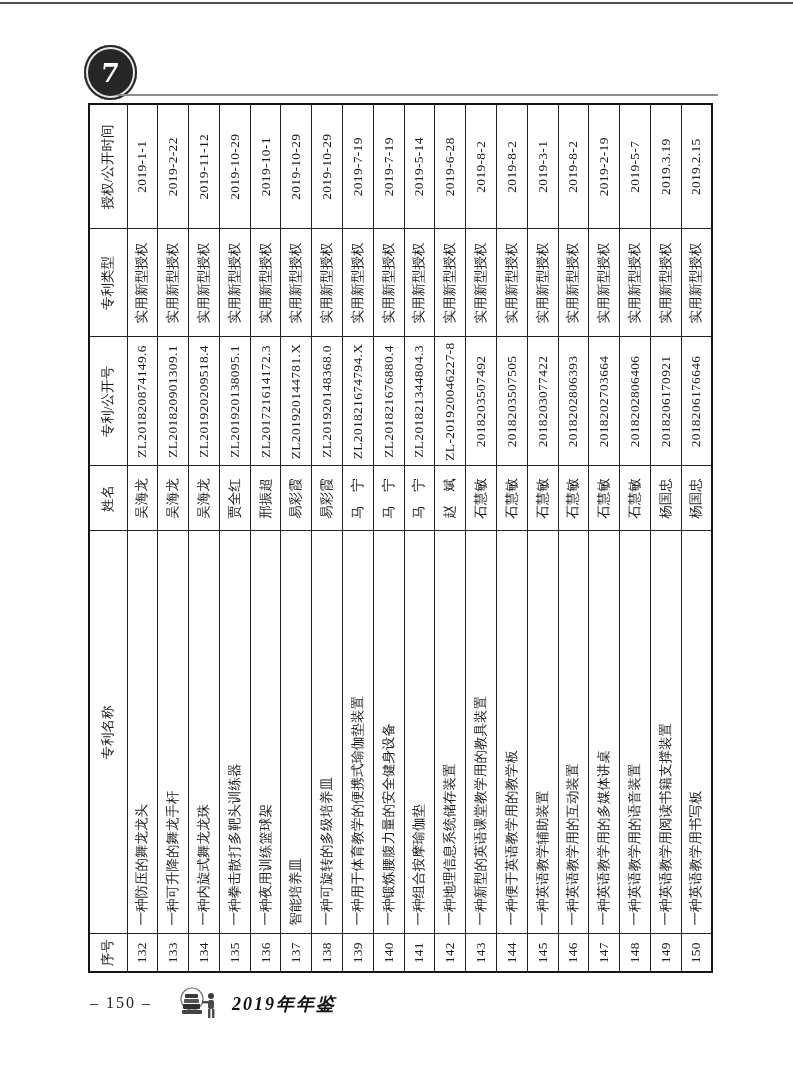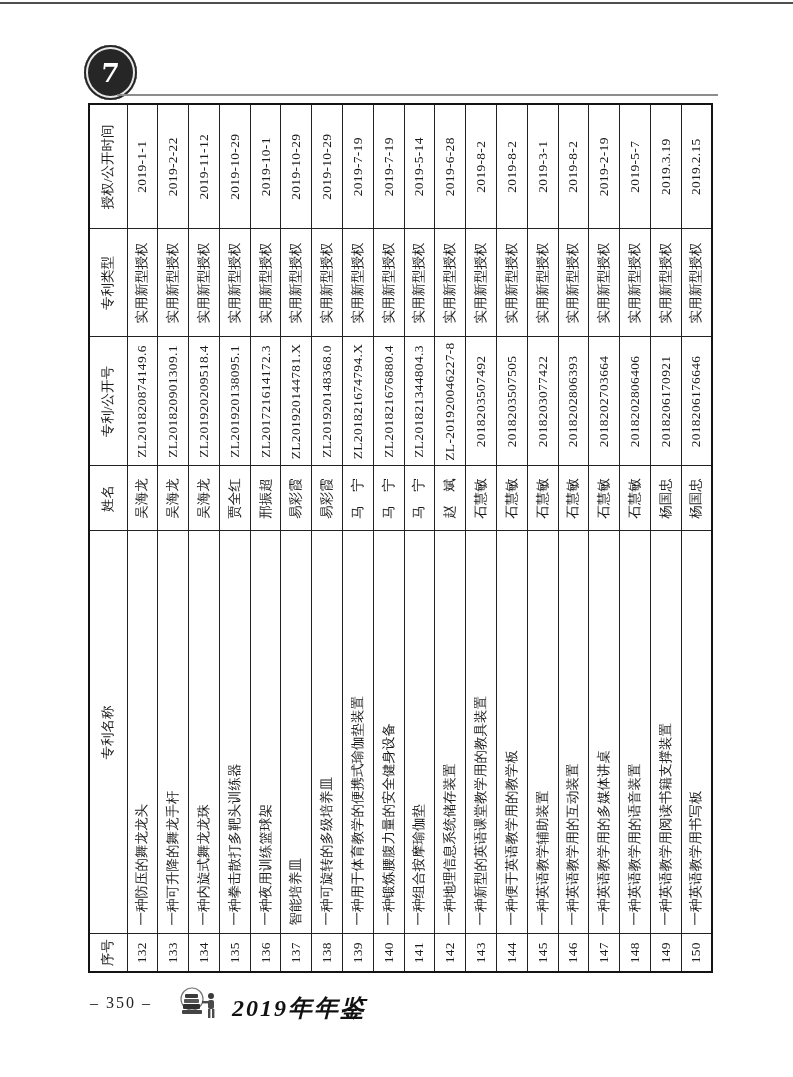--- a/index.html
+++ b/index.html
@@ -49,21 +49,21 @@
   table.patents td.c1 { text-align:left; padding-left:8px; }
   table.patents td.c0, table.patents td.c3, table.patents td.c5 { letter-spacing:0.3px; }
 
   
   .footer-pageno {
     position:absolute; left:90px; top:994px; font-size:16px; letter-spacing:2px; color:#222;
   }
   .mascot { position:absolute; left:178px; top:986px; width:46px; height:36px; }
   .yearbook-label {
     position:absolute; left:232px; top:992px;
-    font-size:24px; font-weight:bold; font-style:italic; letter-spacing:2px; color:#111;
+    font-size:18px; font-weight:bold; font-style:italic; letter-spacing:2px; color:#111;
   }
 </style>
 </head>
 <body>
 
 <div class="page">
 
   <div class="scan-edge-top"></div>
 
   <div class="logo">
@@ -243,21 +243,21 @@
               <td class="c2">杨国忠</td>
               <td class="c3">2018206176646</td>
               <td class="c4">实用新型授权</td>
               <td class="c5">2019.2.15</td>
             </tr>
           </tbody>
       </table>
     </div>
   </div>
 
-  <div class="footer-pageno">– 350 –</div>
+  <div class="footer-pageno">– 150 –</div>
   <svg class="mascot" viewBox="0 0 46 36">
     <circle cx="14" cy="13" r="11" fill="none" stroke="#777" stroke-width="1.2"></circle>
     <rect x="7" y="8" width="13" height="4" rx="1" fill="#3a3a3a"></rect>
     <rect x="6" y="13" width="15" height="4" rx="1" fill="#555"></rect>
     <rect x="5" y="18" width="17" height="5" rx="1" fill="#2f2f2f"></rect>
     <rect x="4" y="24" width="20" height="4" rx="1" fill="#444"></rect>
     <circle cx="33" cy="10" r="3" fill="#3a3a3a"></circle>
     <rect x="30" y="14" width="6" height="9" rx="2" fill="#4a4a4a"></rect>
     <rect x="24" y="15" width="8" height="2.4" fill="#4a4a4a"></rect>
     <rect x="30" y="23" width="2.4" height="9" fill="#4a4a4a"></rect>

